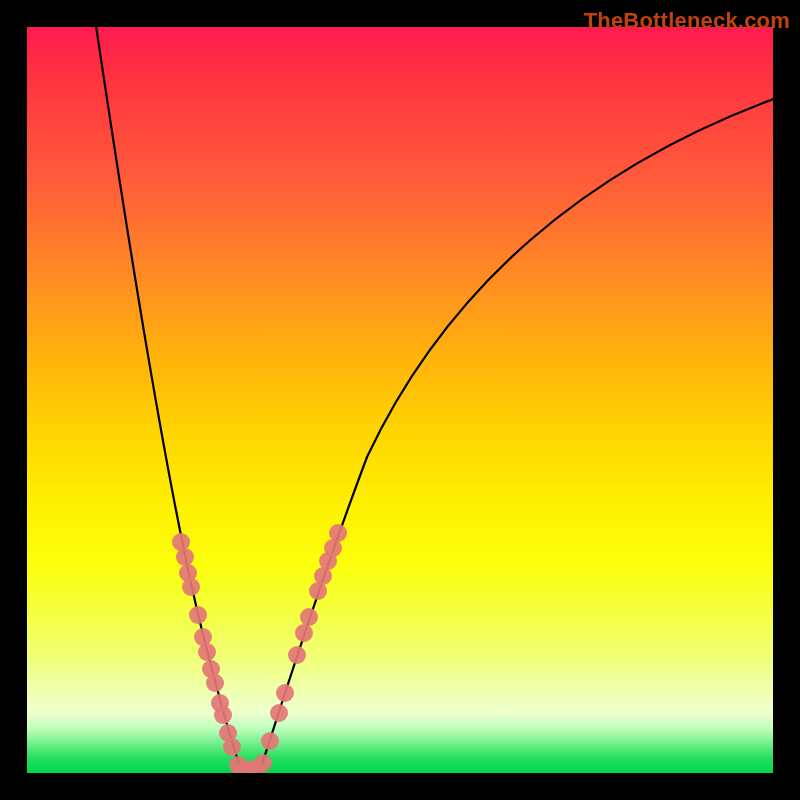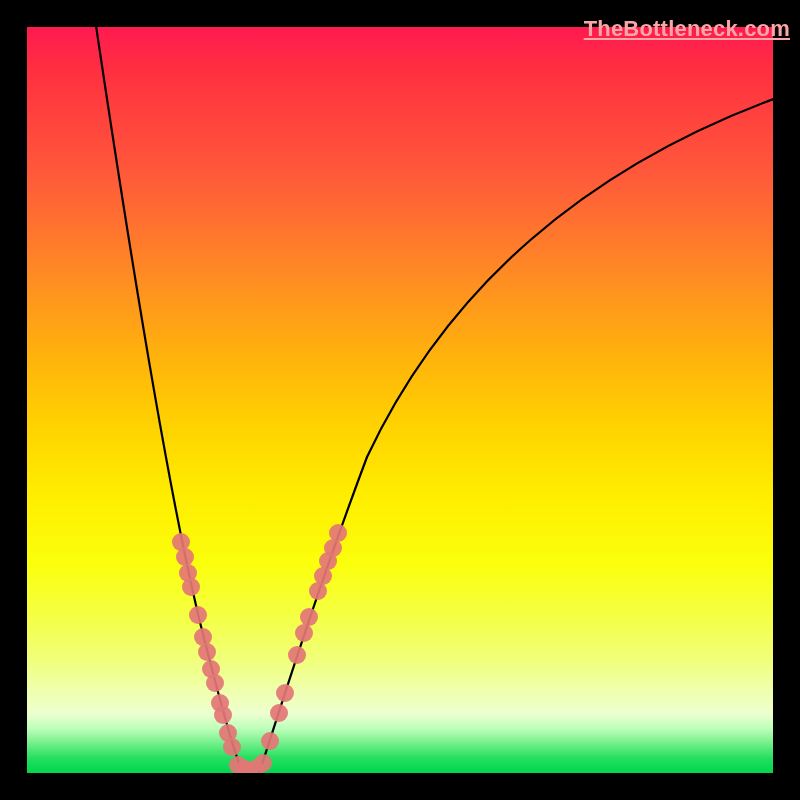--- a/index.html
+++ b/index.html
@@ -48,28 +48,27 @@
       #efffae 89%,
       #edffcf 92%,
       #bfffbb 94%,
       #74ef8a 96%,
       #24df60 98%,
       #00d64c 100%
     );
   }
   .watermark {
     position: absolute;
-    top: 16px;
+    top: 8px;
     right: 10px;
     font-family: Arial, Helvetica, sans-serif;
     font-size: 22px;
     font-weight: 600;
-    color: #fca5a5;
+    color: #c2410c;
     letter-spacing: 0.2px;
-    text-decoration: underline;
   }
   svg.curves {
     position: absolute;
     left: 0;
     top: 0;
     width: 100%;
     height: 100%;
     overflow: visible;
   }
 </style>

